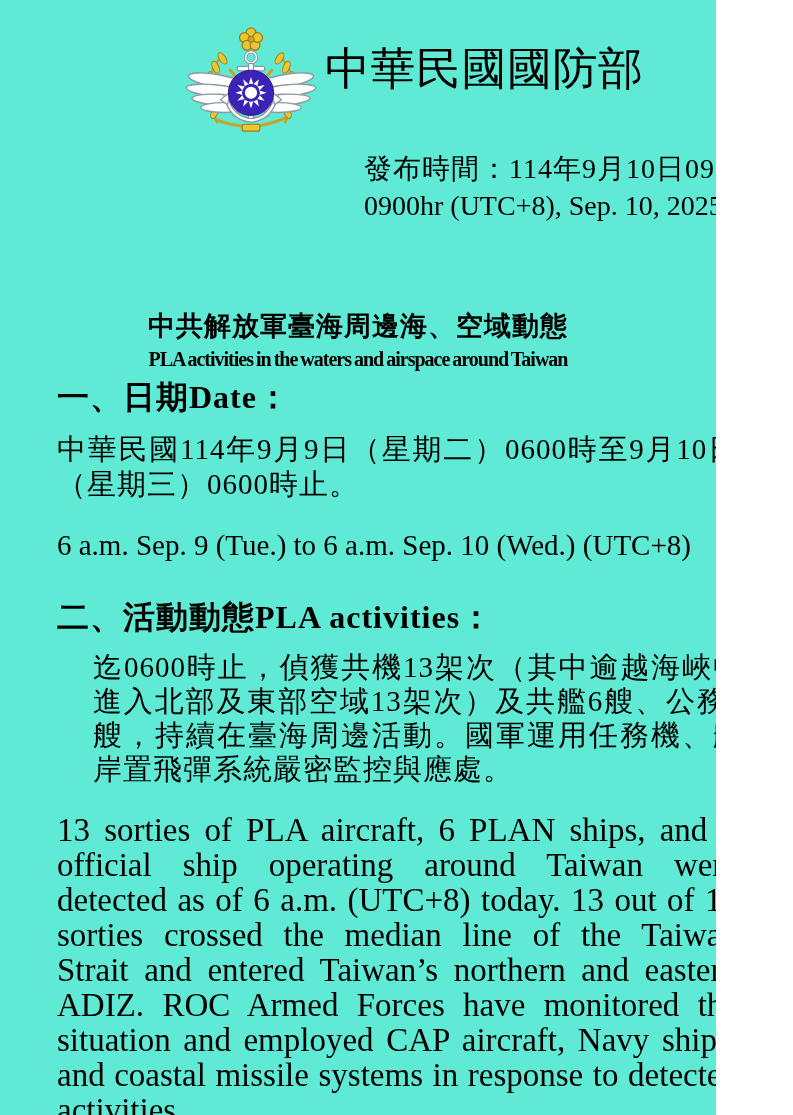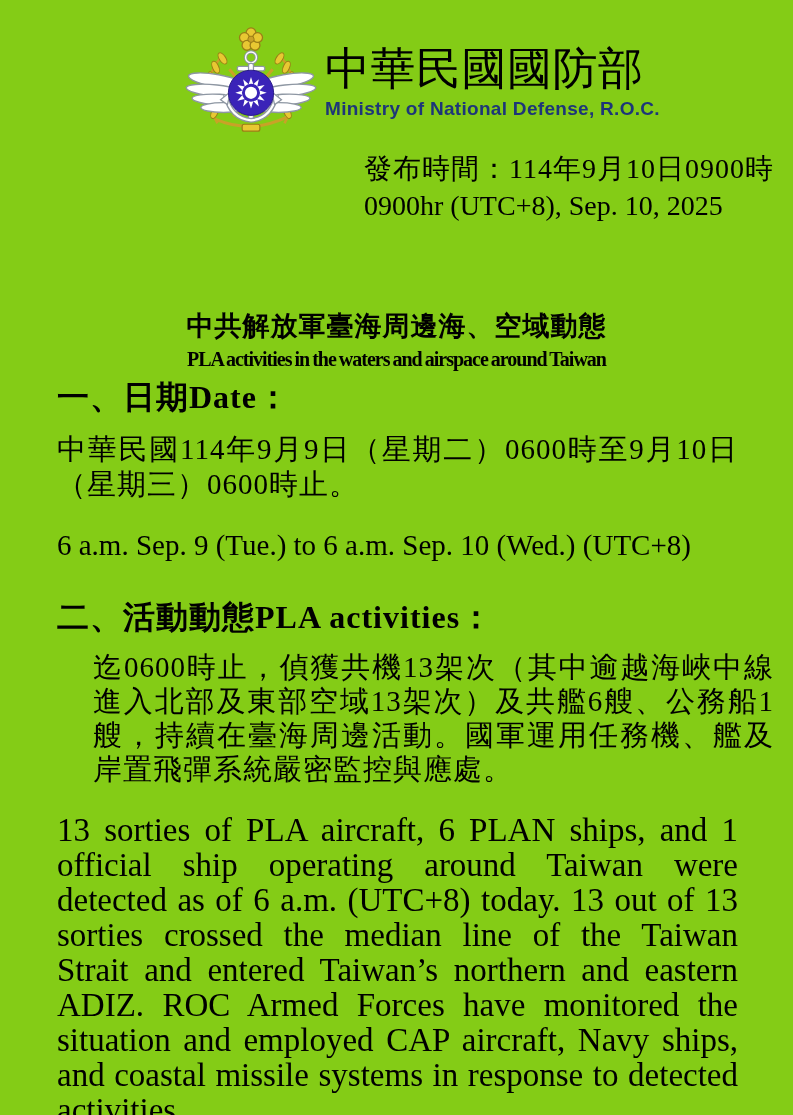--- a/index.html
+++ b/index.html
@@ -1,20 +1,20 @@
 <!DOCTYPE html>
 <html><head>
 <meta charset="utf-8">
 <style>
   html, body { margin: 0; padding: 0; background: #ffffff; }
   .page {
     position: relative;
-    width: 793px;
+    width: 716px;
     height: 1115px;
-    background: #84cc16;
+    background: #5eead4;
     color: #000000;
     font-family: "Liberation Serif", "DejaVu Serif", serif;
     overflow: hidden;
     text-decoration: underline;
   }
 
   
   .header {
     position: absolute;
     top: 24px;
@@ -172,21 +172,20 @@
         </g>
 
         <g>
           <path d="M34,97 Q70,112 106,95" fill="none" stroke="#c9a227" stroke-width="3"></path>
           <rect x="61" y="102" width="18" height="7" rx="2" fill="#e8c832" stroke="#9a7d16" stroke-width="1.2"></rect>
         </g>
       </svg>
     </div>
     <div class="org-block">
       <div class="org-zh">中華民國國防部</div>
-      <div class="org-en">Ministry of National Defense, R.O.C.</div>
     </div>
   </div>
 
   <div class="release">
     <div class="zh">發布時間：114年9月10日0900時</div>
     <div class="en">0900hr (UTC+8), Sep. 10, 2025</div>
   </div>
 
   <div class="doc-title">
     <div class="zh">中共解放軍臺海周邊海、空域動態</div>

